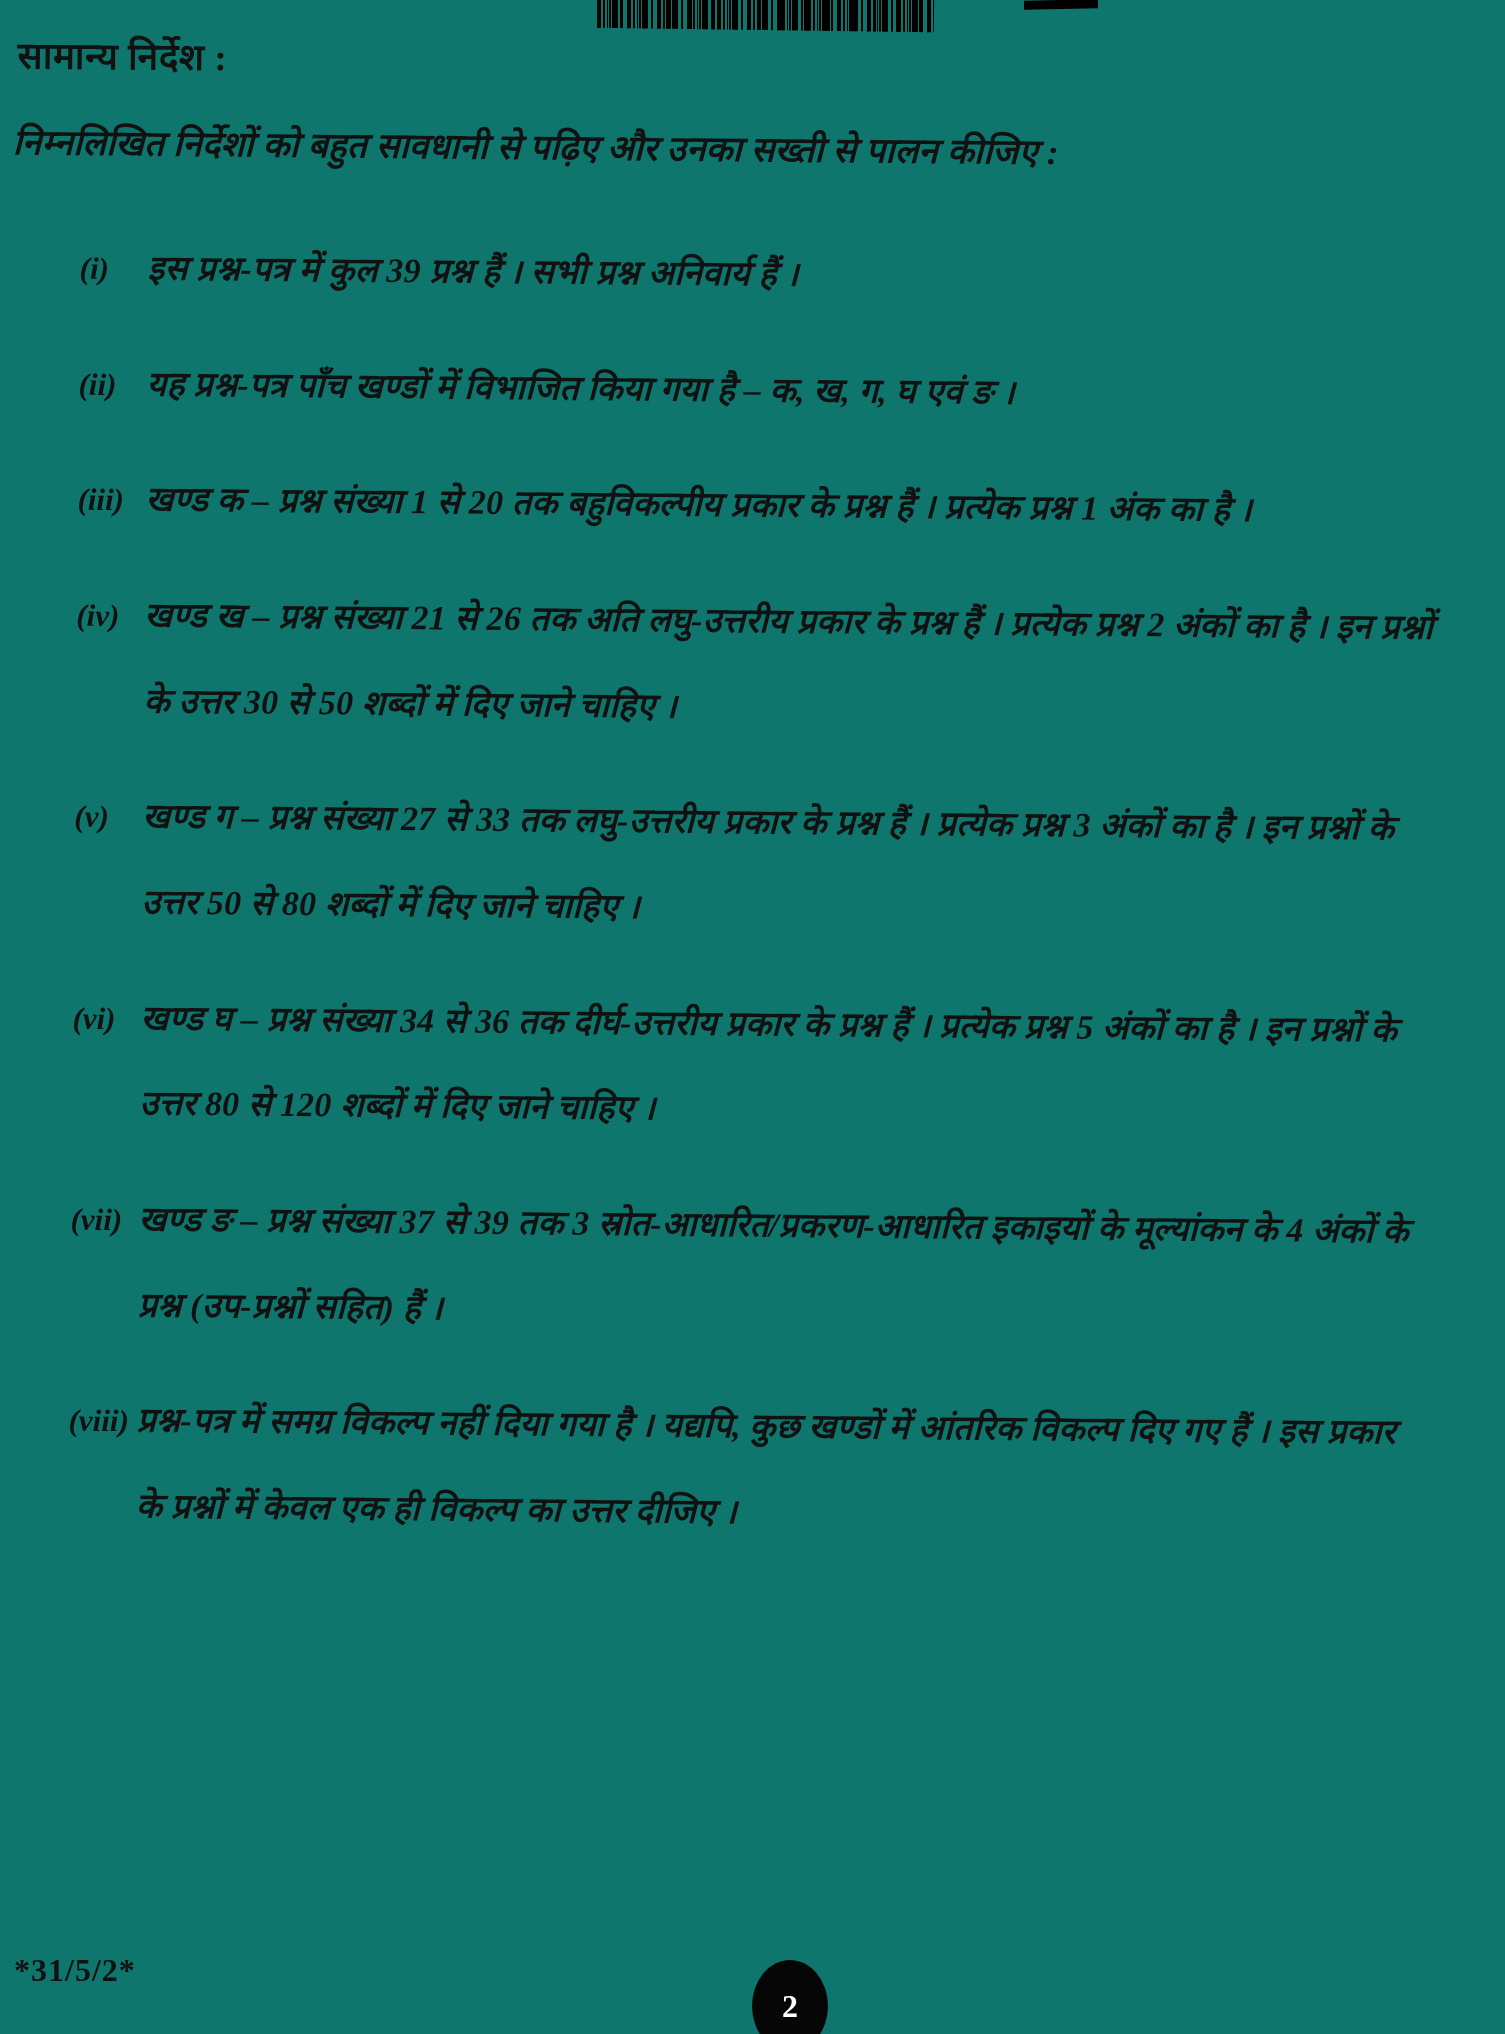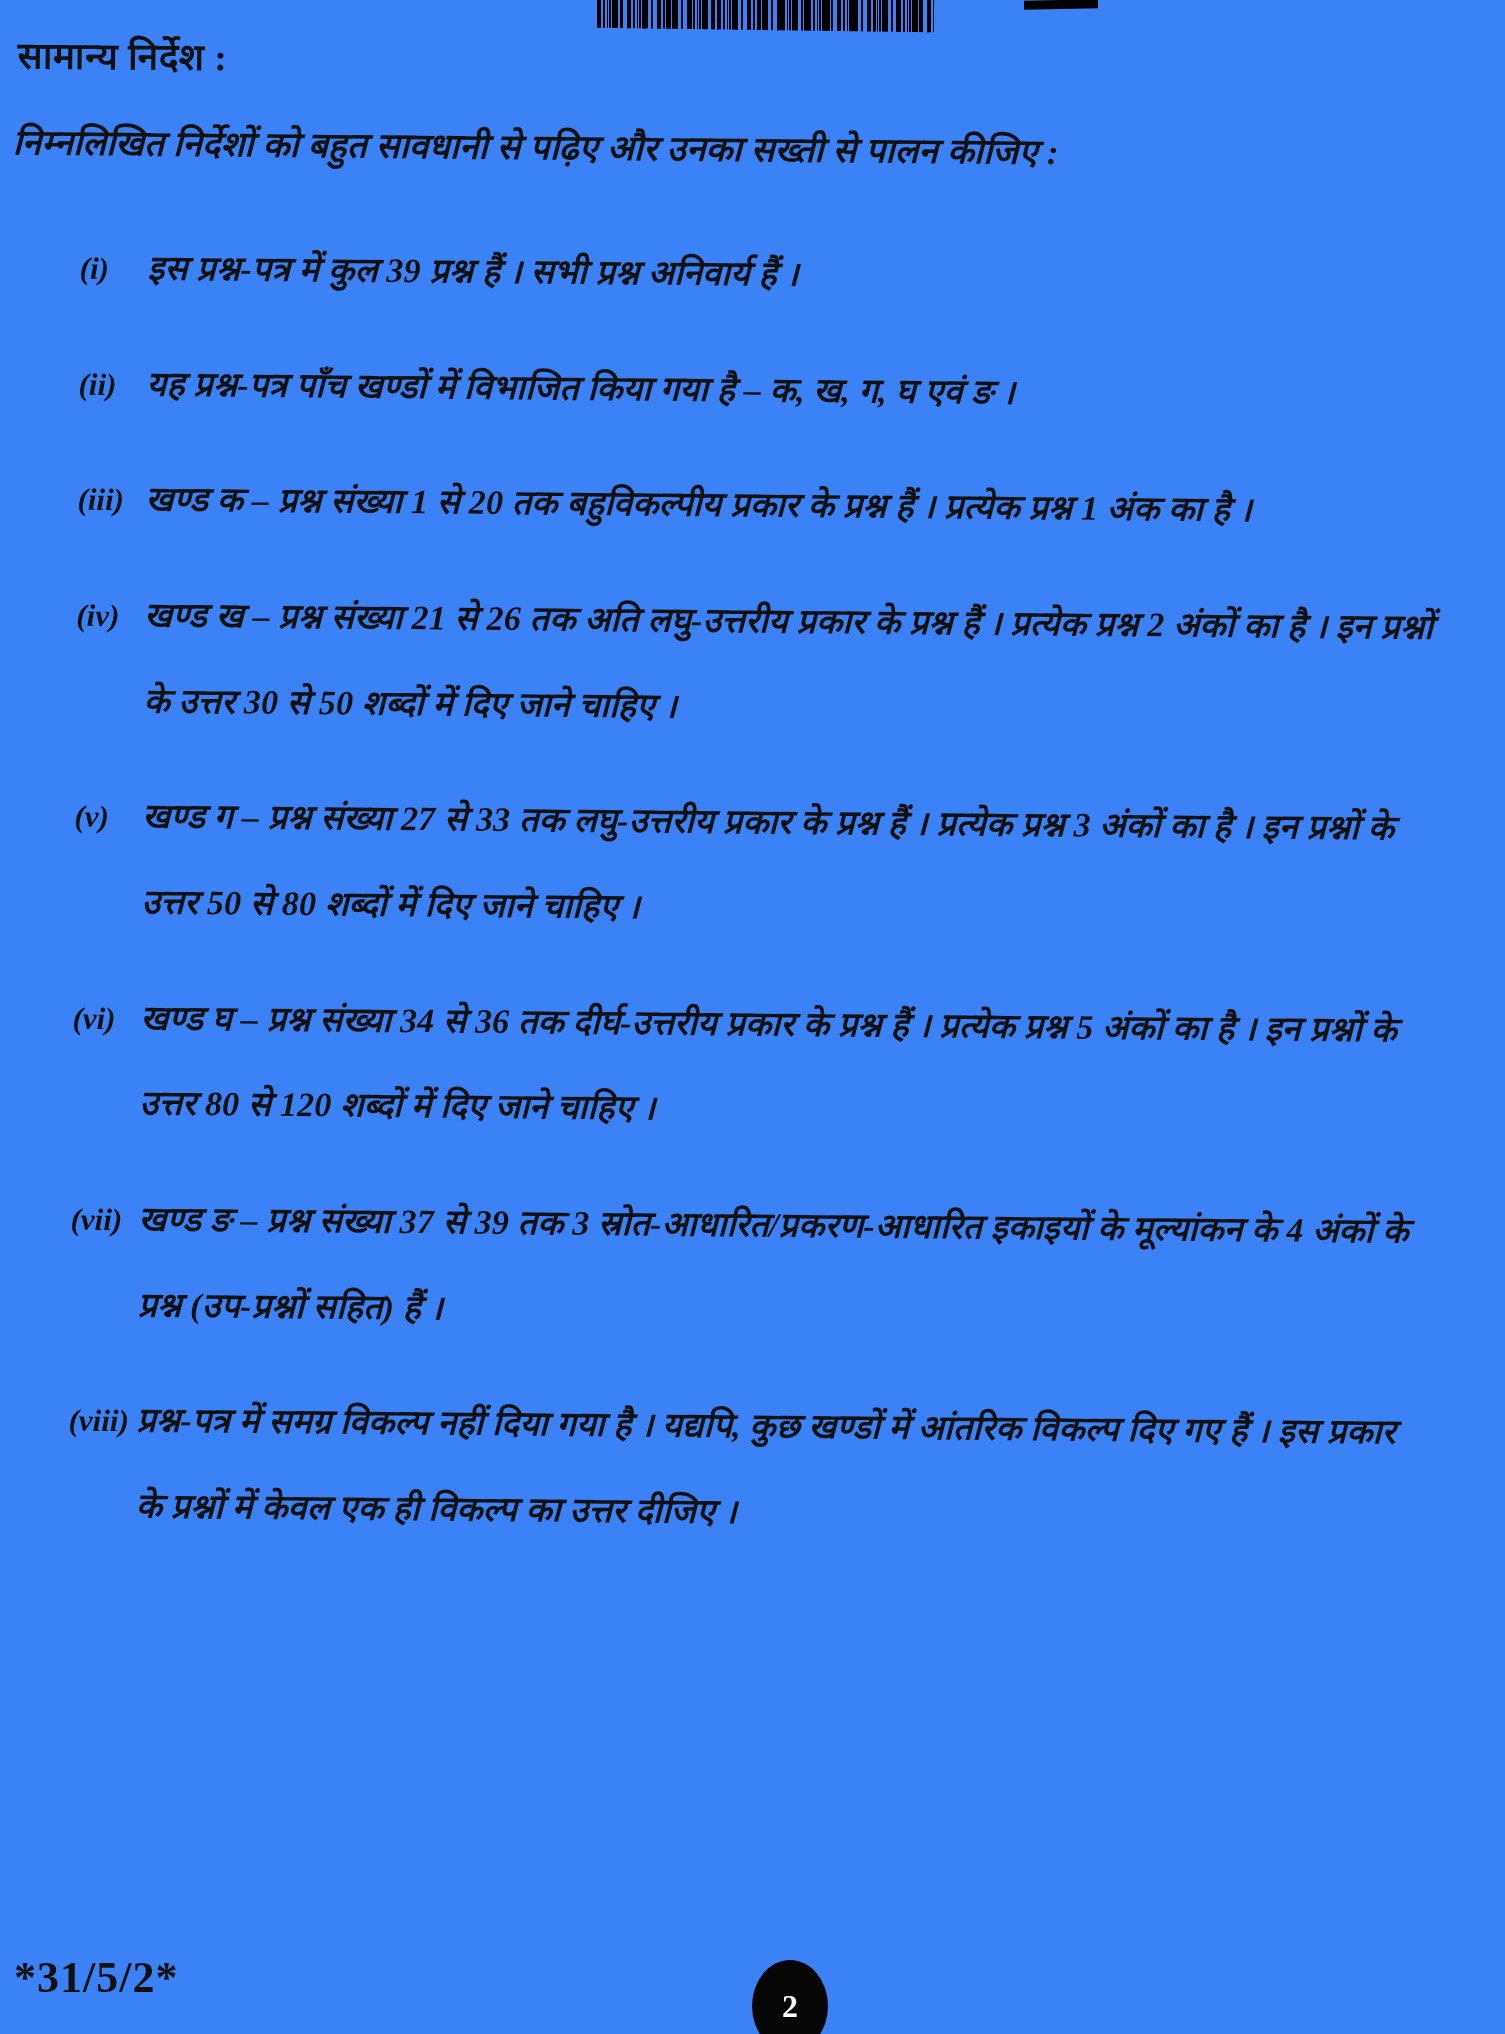--- a/index.html
+++ b/index.html
@@ -1,19 +1,19 @@
 <!DOCTYPE html>
 <html><head>
 <meta charset="utf-8">
 <style>
   html,body{margin:0;padding:0;background:#e8e8e8;}
   .page{
     position:relative;
     width:1505px;height:2034px;
-    background:#3b82f6;
+    background:#0f766e;
     overflow:hidden;
     font-family:"Liberation Serif","DejaVu Serif",serif;
     color:#111;
   }
   
   .barcode{
     position:absolute;left:597px;top:-6px;width:337px;height:36px;
     transform:rotate(0.8deg);
     background:
       repeating-linear-gradient(90deg,#000 0 2px,transparent 2px 6px),
@@ -55,21 +55,21 @@
   }
   .item-text{
     flex:1;
     font-size:34px;font-weight:bold;font-style:italic;
     line-height:2.52;
     letter-spacing:0.2px;
   }
   
   .paper-code{
     position:absolute;left:14px;top:1952px;
-    font-size:44px;font-weight:bold;letter-spacing:1px;
+    font-size:32px;font-weight:bold;letter-spacing:1px;
     font-style:normal;
   }
   .page-badge{
     position:absolute;left:752px;top:1960px;
     width:76px;height:92px;border-radius:50%;
     background:#060606;color:#fff;
     display:flex;align-items:center;justify-content:center;
     font-size:32px;font-weight:bold;
   }
 </style>

